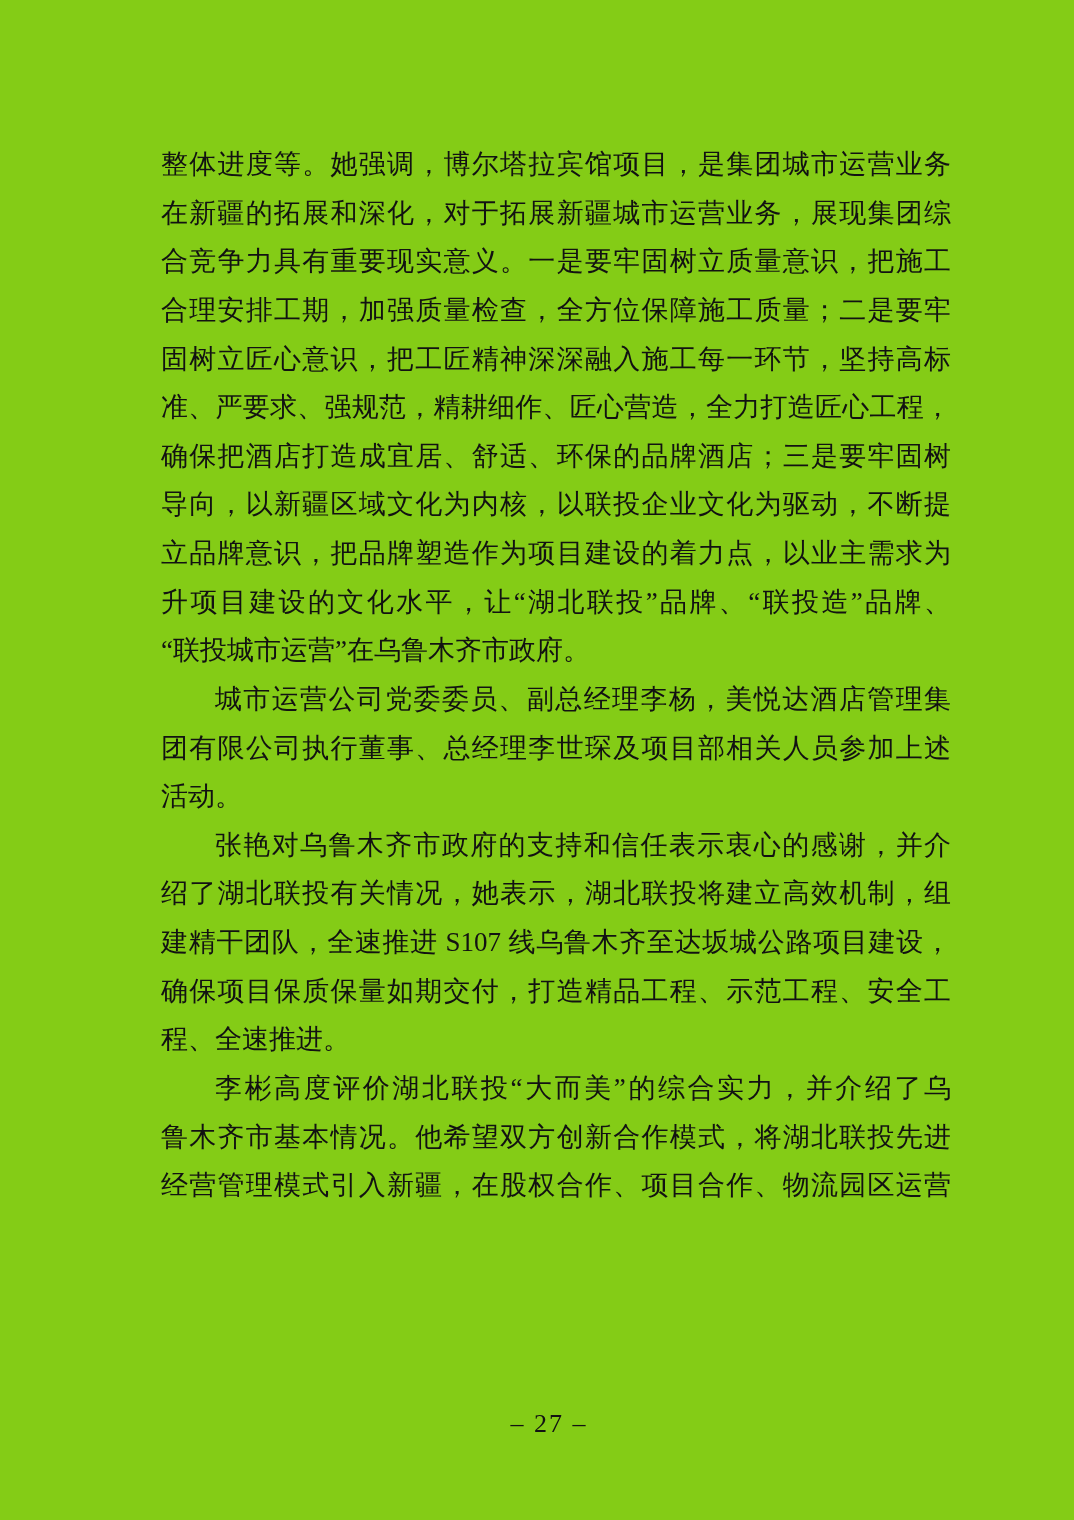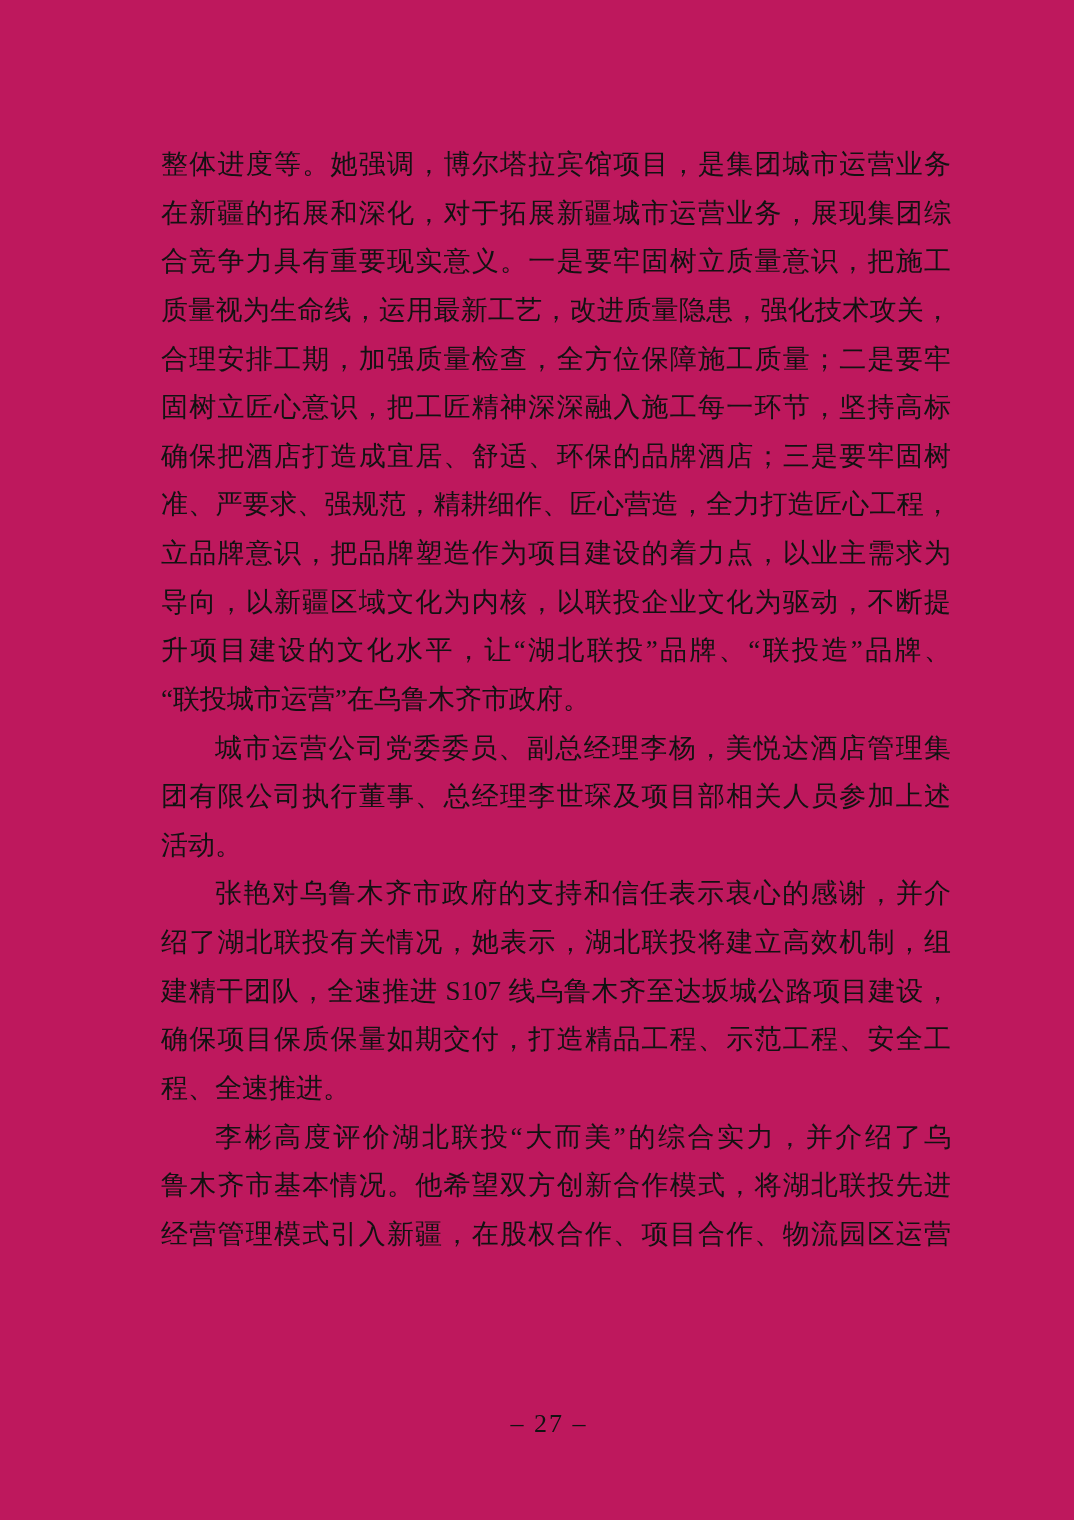--- a/index.html
+++ b/index.html
@@ -4,21 +4,21 @@
 <style>
   html, body {
     margin: 0;
     padding: 0;
     background: #ffffff;
   }
   .page {
     position: relative;
     width: 1074px;
     height: 1520px;
-    background: #be185d;
+    background: #84cc16;
     color: #121212;
     font-family: "Liberation Serif", "DejaVu Serif", serif;
     overflow: hidden;
   }
   .text-block {
     position: absolute;
     left: 161px;
     top: 140px;
     width: 790px;
     font-size: 27px;
@@ -58,27 +58,26 @@
 </head>
 <body>
 
 <div class="page">
   <div class="text-block">
 
     <div class="para">
       <div class="line">整体进度等。她强调，博尔塔拉宾馆项目，是集团城市运营业务</div>
       <div class="line">在新疆的拓展和深化，对于拓展新疆城市运营业务，展现集团综</div>
       <div class="line">合竞争力具有重要现实意义。一是要牢固树立质量意识，把施工</div>
-      <div class="line">质量视为生命线，运用最新工艺，改进质量隐患，强化技术攻关，</div>
       <div class="line">合理安排工期，加强质量检查，全方位保障施工质量；二是要牢</div>
       <div class="line">固树立匠心意识，把工匠精神深深融入施工每一环节，坚持高标</div>
+      <div class="line">准、严要求、强规范，精耕细作、匠心营造，全力打造匠心工程，</div>
       <div class="line">确保把酒店打造成宜居、舒适、环保的品牌酒店；三是要牢固树</div>
-      <div class="line">准、严要求、强规范，精耕细作、匠心营造，全力打造匠心工程，</div>
+      <div class="line">导向，以新疆区域文化为内核，以联投企业文化为驱动，不断提</div>
       <div class="line">立品牌意识，把品牌塑造作为项目建设的着力点，以业主需求为</div>
-      <div class="line">导向，以新疆区域文化为内核，以联投企业文化为驱动，不断提</div>
       <div class="line">升项目建设的文化水平，让“湖北联投”品牌、“联投造”品牌、</div>
       <div class="line last">“联投城市运营”在乌鲁木齐市政府。</div>
     </div>
 
     <div class="para">
       <div class="line indent">城市运营公司党委委员、副总经理李杨，美悦达酒店管理集</div>
       <div class="line">团有限公司执行董事、总经理李世琛及项目部相关人员参加上述</div>
       <div class="line last">活动。</div>
     </div>
 

